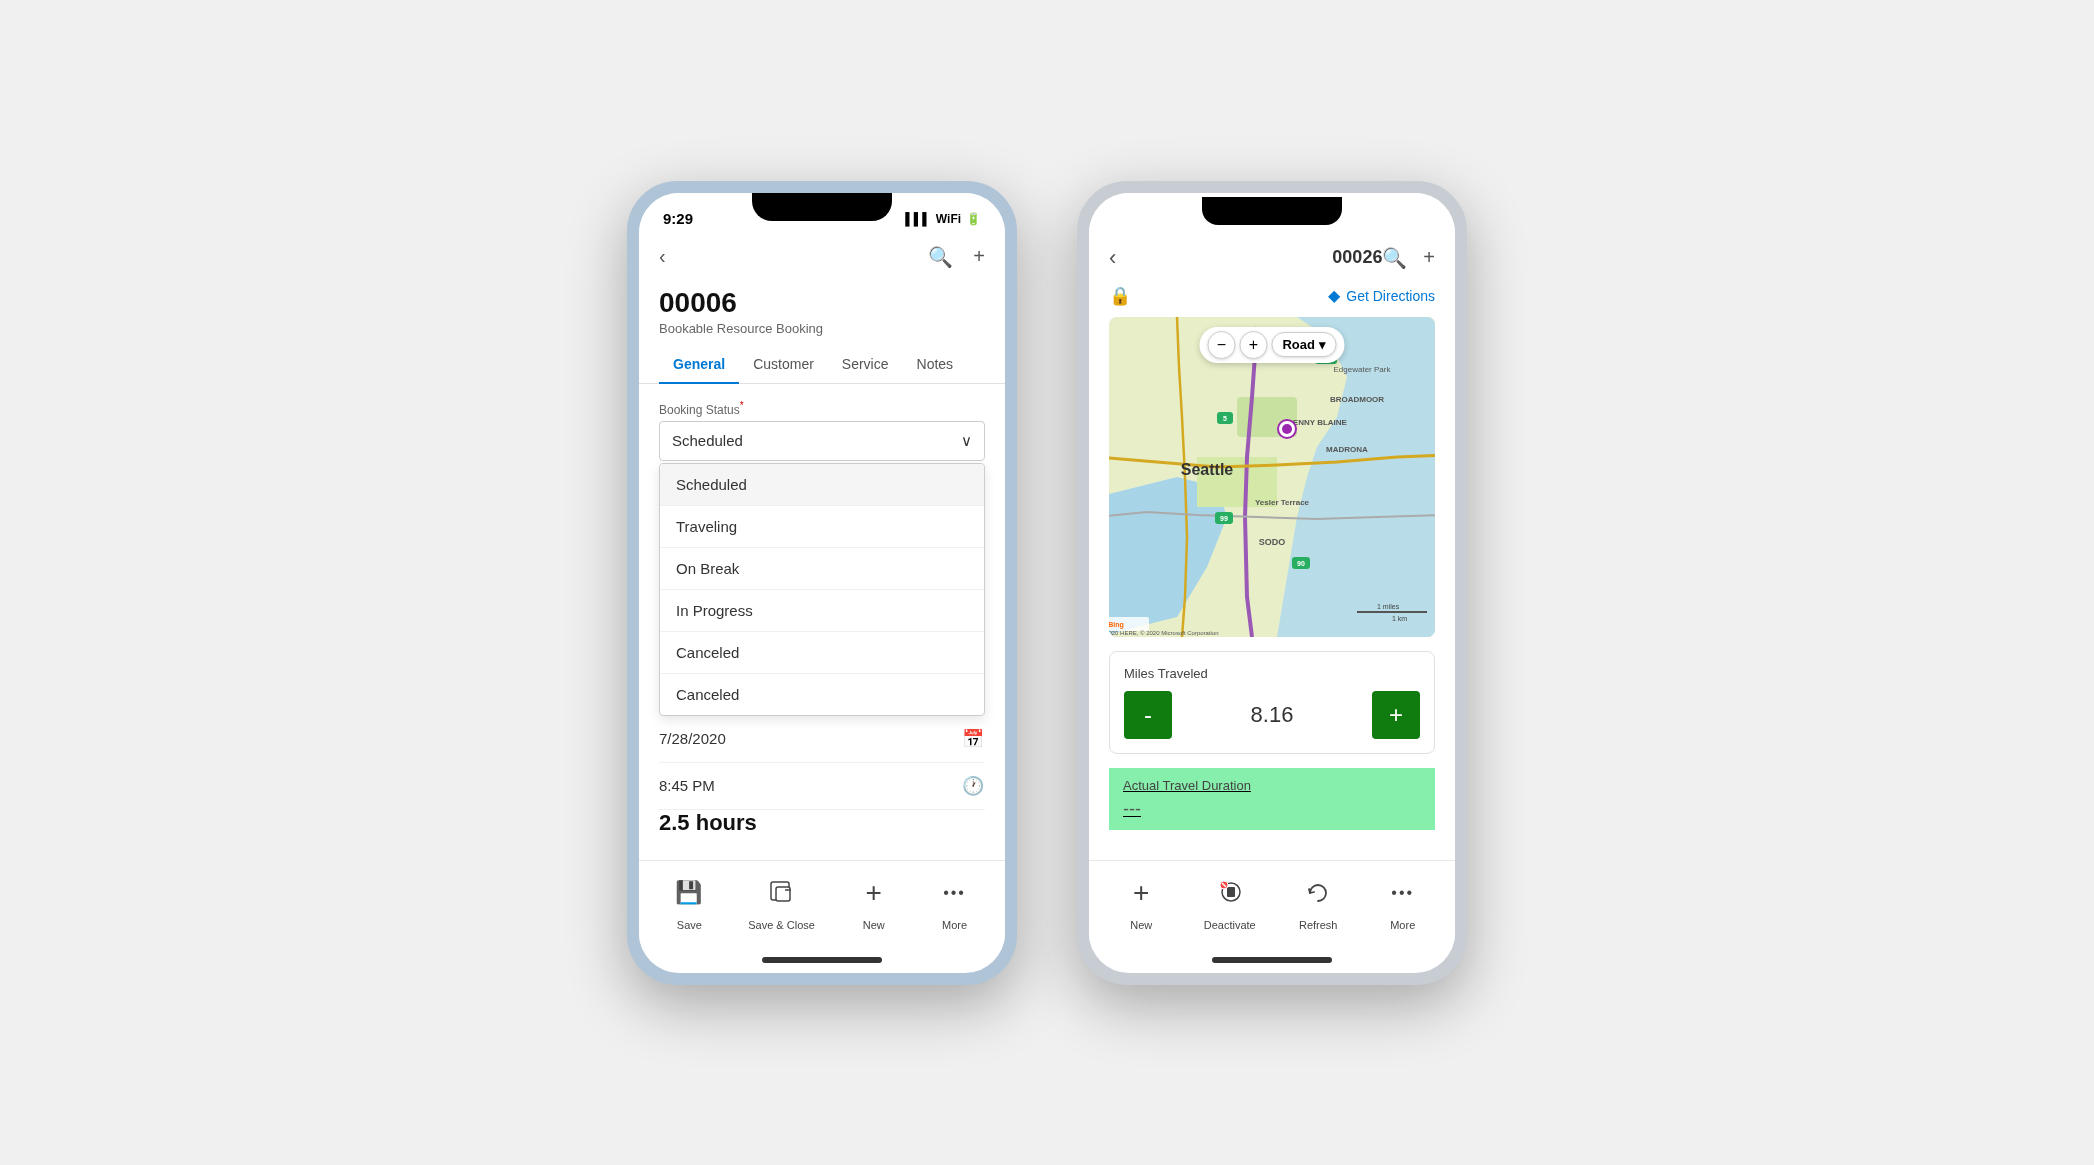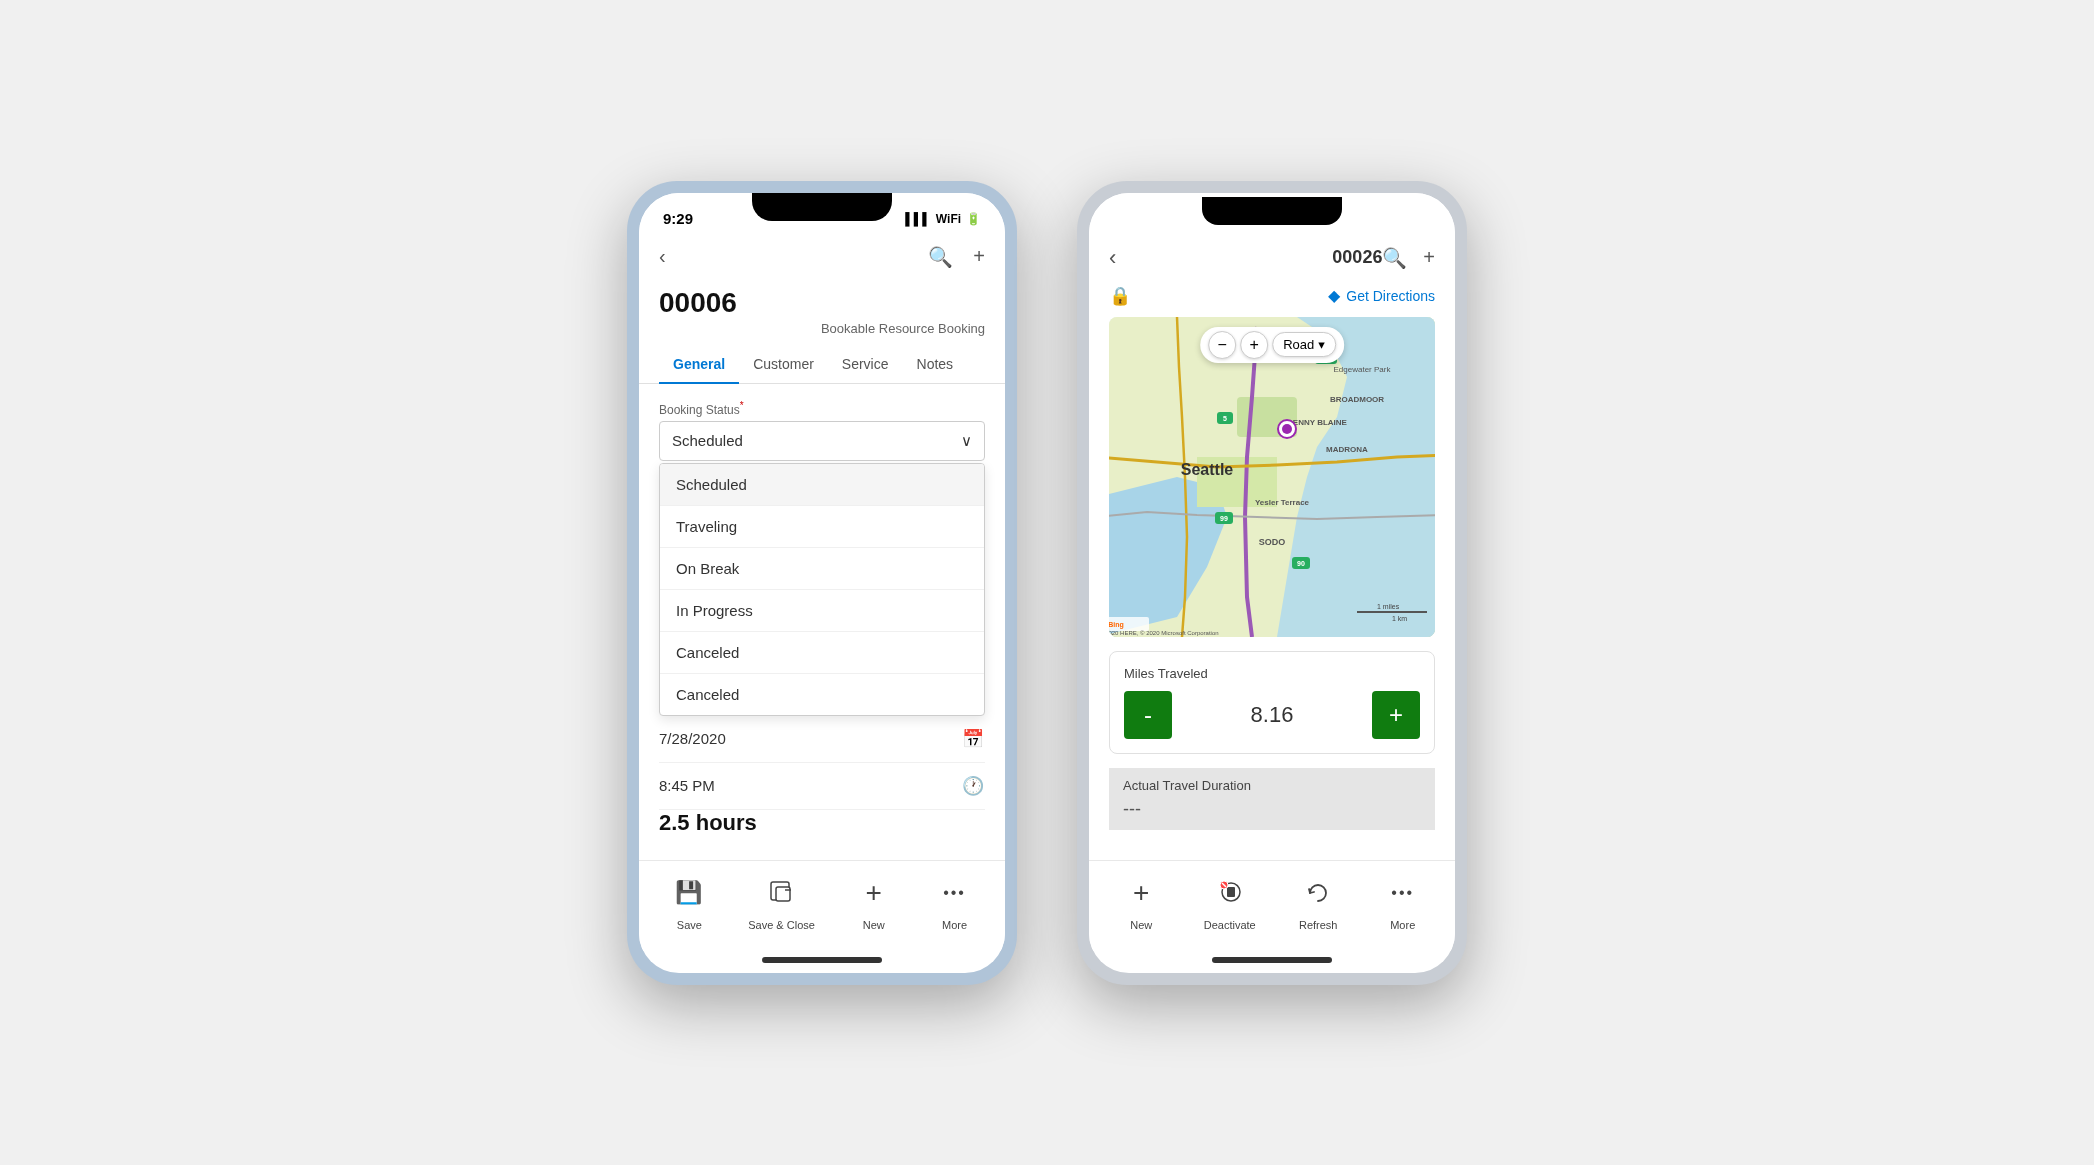--- a/index.html
+++ b/index.html
@@ -83,21 +83,20 @@
     .record-id {
       font-size: 28px;
       font-weight: 700;
       color: #111;
       padding: 10px 20px 2px;
     }
     .record-type {
       font-size: 13px;
       color: #666;
       padding: 0 20px 10px;
-      text-align: right;
     }
 
     
     .tabs {
       display: flex;
       border-bottom: 1px solid #e0e0e0;
       padding: 0 20px;
       background: #fff;
     }
     .tab {
@@ -294,20 +293,21 @@
       display: flex;
       align-items: center;
       gap: 4px;
       background: white;
       border: 1px solid #ccc;
       border-radius: 16px;
       padding: 4px 10px;
       font-size: 13px;
       cursor: pointer;
       box-shadow: 0 1px 3px rgba(0,0,0,0.15);
+      font-weight: bold;
     }
 
     
     .miles-section {
       margin: 10px 20px;
       padding: 14px;
       background: #fff;
       border-radius: 8px;
       border: 1px solid #e0e0e0;
     }
@@ -338,21 +338,22 @@
     .stepper-value {
       flex: 1;
       text-align: center;
       font-size: 22px;
       color: #333;
       font-weight: 400;
     }
     .travel-duration {
       margin: 4px 20px;
       padding: 10px 14px;
-      background: #e5e5e5;
+      background: #86efac;
+      text-decoration: underline;
     }
     .travel-duration-label {
       font-size: 13px;
       color: #444;
       margin-bottom: 6px;
     }
     .travel-duration-value {
       font-size: 18px;
       color: #555;
     }

